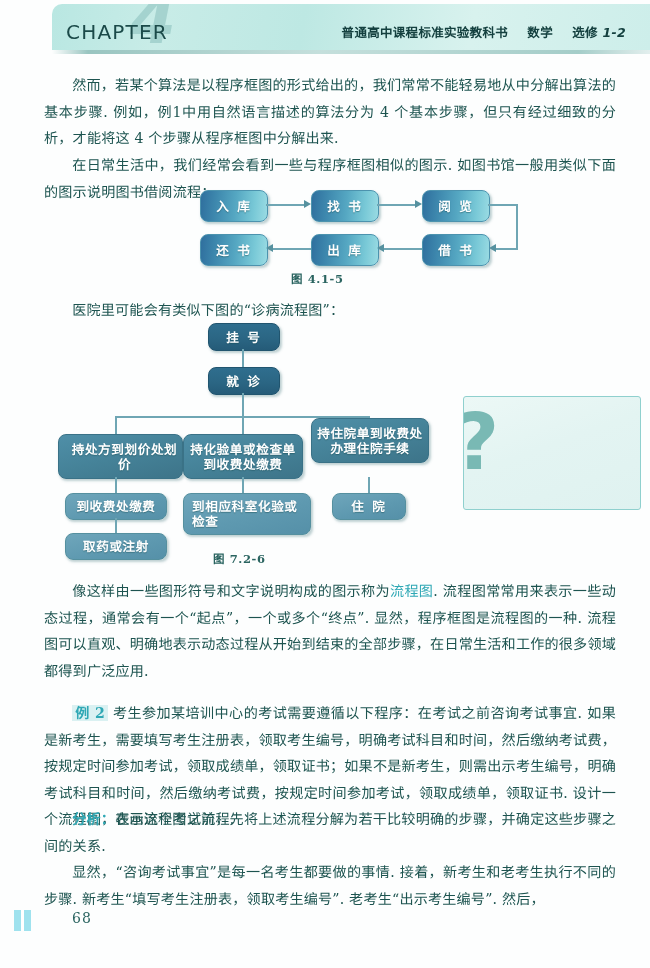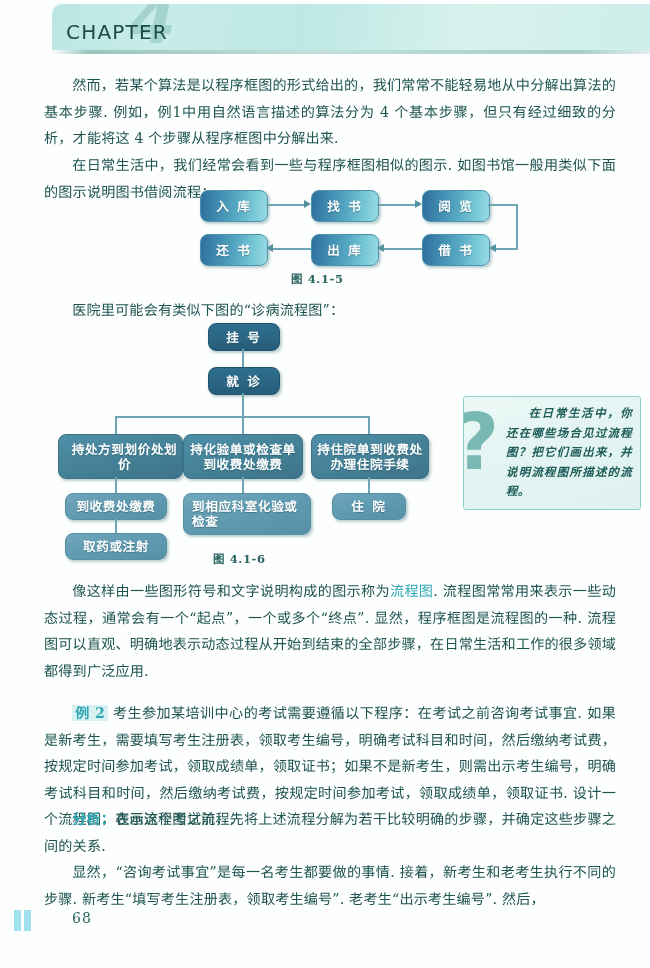--- a/index.html
+++ b/index.html
@@ -225,20 +225,28 @@
     color: #2a6460;
     letter-spacing: 1px;
   }
 </style>
 </head>
 <body>
 
 <div class="page-header">
   <div class="header-watermark">4</div>
   <div class="header-chapter">CHAPTER</div>
+  <div class="header-title">
+    <span>普通高中课程标准实验教科书</span>
+    <span class="sep"></span>
+    <span>数学</span>
+    <span class="sep"></span>
+    <span>选修</span>
+    <span class="vol">1-2</span>
+  </div>
 </div>
 <div class="header-rule"></div>
 
 <div class="body-text indent" style="top:72px;">然而，若某个算法是以程序框图的形式给出的，我们常常不能轻易地从中分解出算法的基本步骤. 例如，例1中用自然语言描述的算法分为 4 个基本步骤，但只有经过细致的分析，才能将这 4 个步骤从程序框图中分解出来.</div>
 
 <div class="body-text indent" style="top:152px;">在日常生活中，我们经常会看到一些与程序框图相似的图示. 如图书馆一般用类似下面的图示说明图书借阅流程：</div>
 
 <div class="fig" style="left:0; top:0; width:650px; height:0;">
 
   <div class="fnode grad-a" style="left:200px; top:190px; width:66px; height:30px;">入 库</div>
@@ -284,30 +292,29 @@
   <div class="fnode solid-mid" style="left:58px; top:434px; width:115px; height:43px; justify-content:flex-start; padding-left:8px; text-align:center; letter-spacing:0.6px;">持处方到划价处划价</div>
   <div class="fline v" style="left:115px; top:477px; height:16px;"></div>
   <div class="fnode solid-light" style="left:65px; top:493px; width:100px; height:25px; letter-spacing:0.6px;">到收费处缴费</div>
   <div class="fline v" style="left:115px; top:518px; height:15px;"></div>
   <div class="fnode solid-light" style="left:65px; top:533px; width:100px; height:25px; letter-spacing:0.6px;">取药或注射</div>
 
   <div class="fnode solid-mid" style="left:183px; top:434px; width:118px; height:43px; letter-spacing:0.6px;">持化验单或检查单到收费处缴费</div>
   <div class="fline v" style="left:242px; top:477px; height:16px;"></div>
   <div class="fnode solid-light" style="left:183px; top:493px; width:118px; height:40px; justify-content:flex-start; padding-left:8px; text-align:left; letter-spacing:0.6px;">到相应科室化验或检查</div>
 
-  <div class="fnode solid-mid" style="left:311px; top:434px; width:116px; height:43px; letter-spacing:0.6px;">持住院单到收费处办理住院手续</div>
+  <div class="fnode solid-mid" style="left:311px; top:418px; width:116px; height:43px; letter-spacing:0.6px;">持住院单到收费处办理住院手续</div>
   <div class="fline v" style="left:368px; top:477px; height:16px;"></div>
   <div class="fnode solid-light" style="left:332px; top:493px; width:72px; height:25px; letter-spacing:2px;">住 院</div>
 
-  <div class="fig-caption" style="left:213px; top:550px;">图 4.1-6</div>
+  <div class="fig-caption" style="left:213px; top:550px;">图 7.2-6</div>
 </div>
 
 <div class="thinkbox">
   <div class="qmark">?</div>
-  <div class="think-text">在日常生活中，你还在哪些场合见过流程图？把它们画出来，并说明流程图所描述的流程。</div>
 </div>
 
 <div class="body-text indent" style="top:578px;">
   <span>像这样由一些图形符号和文字说明构成的图示称为</span><span class="kw-teal">流程图</span><span>. 流程图常常用来表示一些动态过程，通常会有一个“起点”，一个或多个“终点”. 显然，程序框图是流程图的一种. 流程图可以直观、明确地表示动态过程从开始到结束的全部步骤，在日常生活和工作的很多领域都得到广泛应用.</span>
 </div>
 
 <div class="body-text indent" style="top:700px;">
   <span class="ex-label">例 2</span>
   <span>考生参加某培训中心的考试需要遵循以下程序：在考试之前咨询考试事宜. 如果是新考生，需要填写考生注册表，领取考生编号，明确考试科目和时间，然后缴纳考试费，按规定时间参加考试，领取成绩单，领取证书；如果不是新考生，则需出示考生编号，明确考试科目和时间，然后缴纳考试费，按规定时间参加考试，领取成绩单，领取证书. 设计一个流程图，表示这个考试流程.</span>
 </div>

